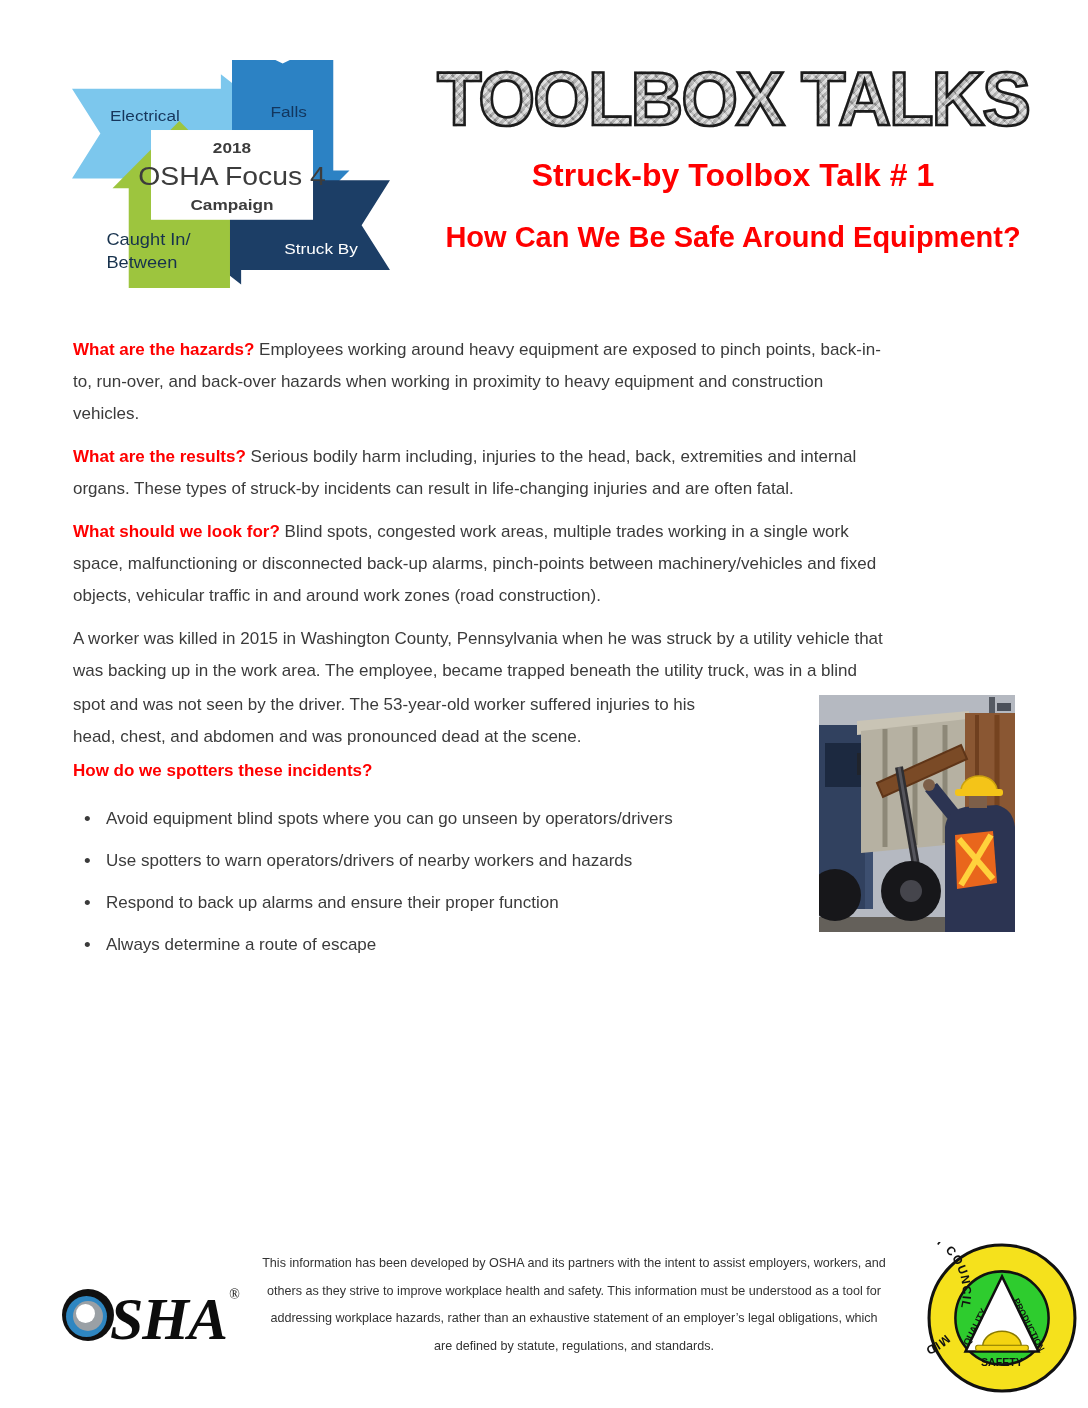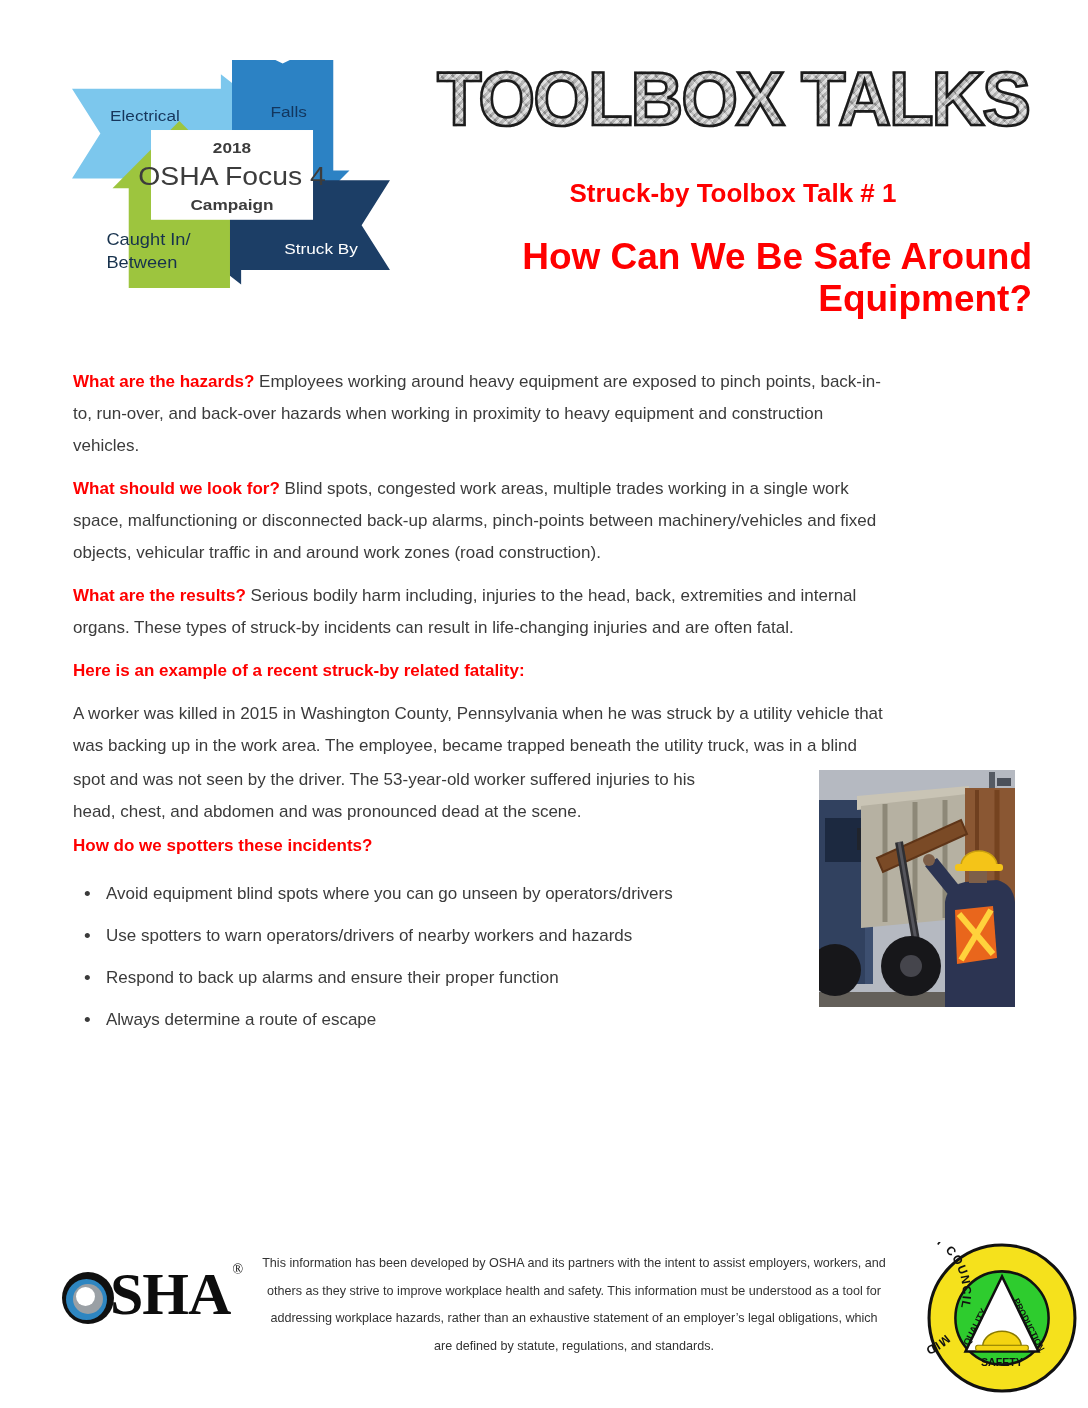--- a/index.html
+++ b/index.html
@@ -17,22 +17,22 @@
     display:inline-block;
     font-size:73px; font-weight:800; letter-spacing:-2px; line-height:1.0;
     transform:scaleY(1.05); transform-origin:top center;
     background-image:
       repeating-linear-gradient(-45deg, rgba(255,255,255,.35) 0 3px, rgba(0,0,0,.12) 3px 6px),
       repeating-linear-gradient(45deg, #d4d4d4 0 3px, #9e9e9e 3px 5px, #c6c6c6 5px 8px);
     -webkit-background-clip:text; background-clip:text;
     color:transparent; -webkit-text-stroke:2.6px #1c1c1c;
   }
   .title-red { font-weight:bold; color:#FF0000; }
-  .t1 { margin-top:45px; font-size:26px; }
-  .t2 { margin-top:27px; font-size:37px;text-align:right; }
+  .t1 { margin-top:24px; font-size:32px; }
+  .t2 { margin-top:27px; font-size:29px; }
   
   .content { padding:46px 73px 0 73px; font-size:17px; }
   .t { white-space:pre-line; }
   .content p { margin:0 0 11px 0; line-height:32px; }
   .lead { font-weight:bold;margin-top:24px; }
   .red { color:#FF0000; }
   .blue-head { color:#1673BE; font-weight:bold; }
   p.tight { margin-bottom:2px; }
   .wrap-region::after { content:""; display:block; clear:both; }
   .photo {
@@ -41,21 +41,21 @@
   }
   ul.bullets { list-style:none; margin:2px 0 0 0; padding:0; }
   ul.bullets li { position:relative; padding-left:33px; line-height:42px; }
   ul.bullets li::before {
     content:"\2022"; position:absolute; left:11px; top:0; line-height:42px;
     font-size:19px; color:#3b3b3b;
   }
   ul.last { clear:both; margin-top:0; }
   
   .footer { position:absolute; left:0; top:1238px; width:1088px; height:170px; }
-  .osha-logo { position:absolute; left:62px; top:26px; display:flex; align-items:flex-end; }
+  .osha-logo { position:absolute; left:62px; top:51px; display:flex; align-items:flex-start;font-style:italic; }
   .o-mark { width:52px; height:52px; border-radius:50%; background:#101010; position:relative; flex:none; }
   .o-mark .blue  { position:absolute; left:4px;  top:7px;  width:41px; height:41px; border-radius:50%; background:#2E86C1; }
   .o-mark .gray  { position:absolute; left:11px; top:12px; width:30px; height:30px; border-radius:50%; background:#9aa0a5; }
   .o-mark .white { position:absolute; left:14px; top:15px; width:19px; height:19px; border-radius:50%; background:#ffffff; }
   .osha-text {
     font-family:"Liberation Serif", serif; font-weight:bold; font-size:60px;
     color:#0d0d0d; letter-spacing:-1px; margin-left:-4px; line-height:1;
   }
   .reg { font-family:"Liberation Serif", serif; font-size:14px; color:#0d0d0d; align-self:flex-start; margin:-2px 0 0 2px; }
   .disclaimer {
@@ -95,28 +95,27 @@
     </div>
   </div>
 
   <div class="content">
 
 
     <p><span class="lead red t">What are the hazards?</span><span class="t">  Employees working around heavy equipment are exposed to pinch points, back-in-
 to, run-over, and back-over hazards when working in proximity to heavy equipment and construction
 vehicles.</span></p>
 
+    <p><span class="lead red t">What are the results?</span><span class="t">  Serious bodily harm including, injuries to the head, back, extremities and internal
+organs.  These types of struck-by incidents can result in life-changing injuries and are often fatal.</span></p>
+
     <p><span class="lead red t">What should we look for?</span><span class="t">  Blind spots, congested work areas, multiple trades working in a single work
 space, malfunctioning or disconnected back-up alarms, pinch-points between machinery/vehicles and fixed
 objects, vehicular traffic in and around work zones (road construction).</span></p>
 
-    <p><span class="lead red t">What are the results?</span><span class="t">  Serious bodily harm including, injuries to the head, back, extremities and internal
-organs.  These types of struck-by incidents can result in life-changing injuries and are often fatal.</span></p>
-
-    <p class="lead red t">Here is an example of a recent struck-by related fatality:</p>
 
     <p class="t tight">A worker was killed in 2015 in Washington County, Pennsylvania when he was struck by a utility vehicle that
 was backing up in the work area.  The employee, became trapped beneath the utility truck, was in a blind</p>
 
     <div class="wrap-region">
 
       <svg class="photo" viewBox="0 0 196 237">
         <rect x="0" y="0" width="196" height="237" fill="#b5b9c1"></rect>
         <rect x="170" y="2" width="6" height="34" fill="#555a63"></rect>
         <rect x="178" y="8" width="14" height="8" fill="#4b505a"></rect>

